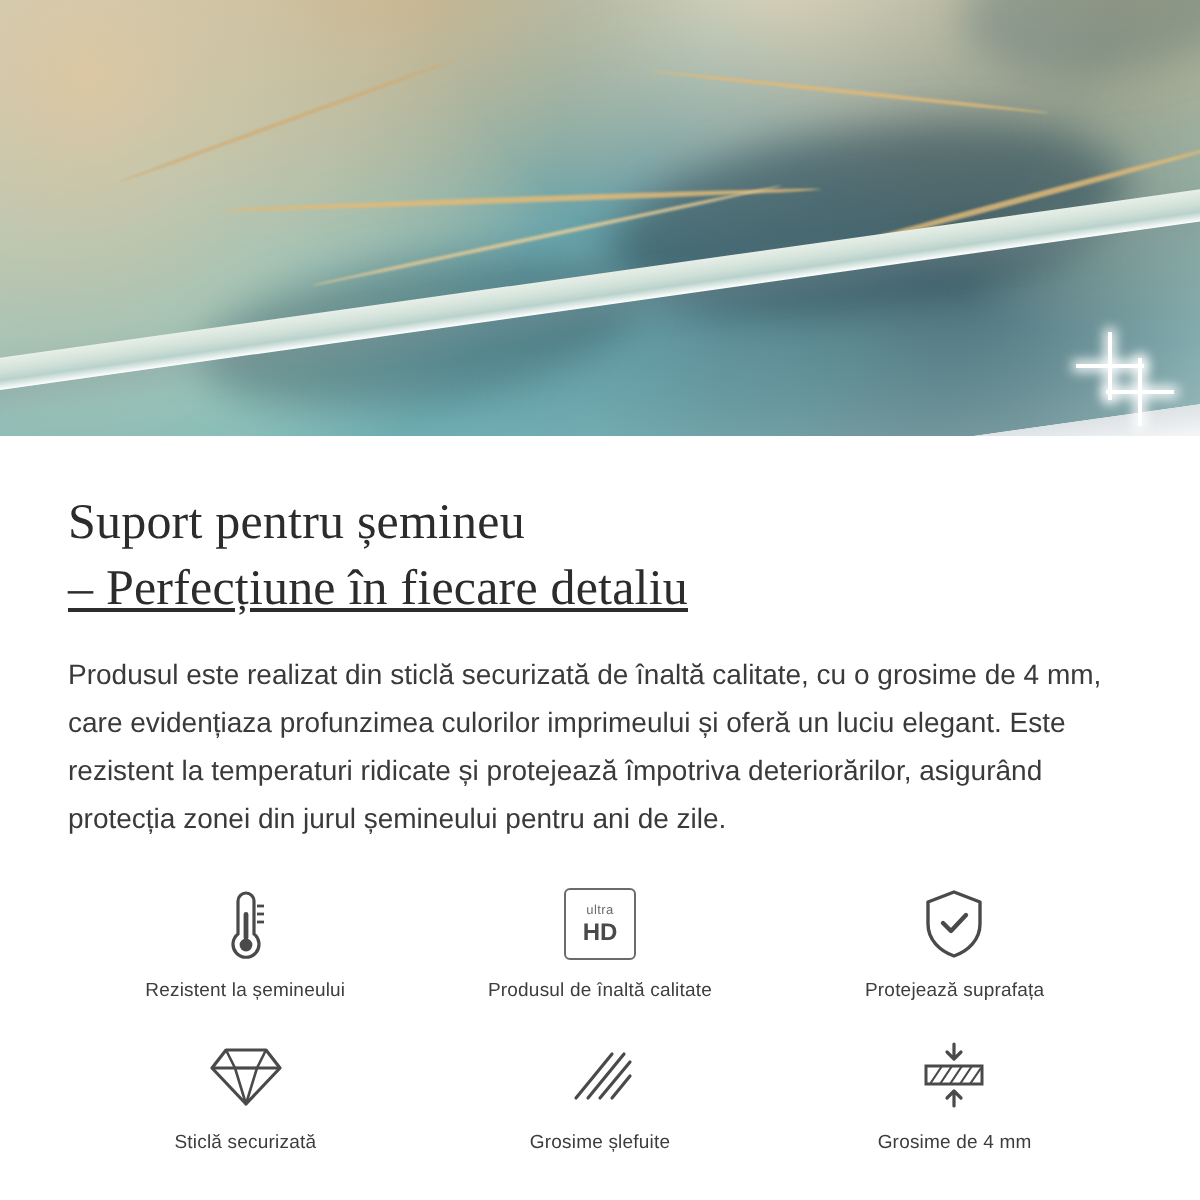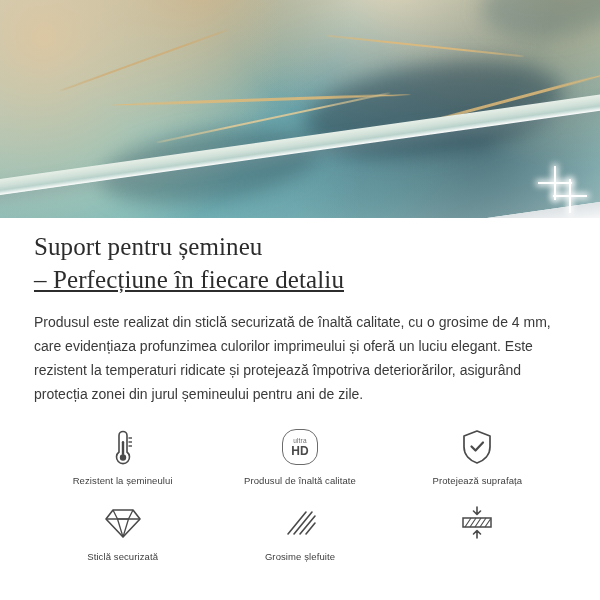--- a/index.html
+++ b/index.html
@@ -109,21 +109,21 @@
   }
   .sparkle:after {
     width: 34px; height: 2px; margin-left: -17px; margin-top: -1px;
     box-shadow: 0 0 6px 2px rgba(255,255,255,0.9);
   }
   .sp1 { left: 538px; top: 166px; }
   .sp2 { left: 560px; top: 186px; width: 20px; height: 20px; }
 
   
   .content {
-    padding: 12px 34px 0 34px;
+    padding: 27px 34px 0 34px;
   }
   .headline {
     font-family: "Liberation Serif", serif;
     font-size: 25px;
     line-height: 1.32;
     color: #2c2c2c;
     font-weight: 400;
     margin: 0 0 14px 0;
     letter-spacing: 0.1px;
   }
@@ -157,21 +157,21 @@
   .feature-label {
     font-size: 9.5px;
     color: #3d3d3d;
     margin-top: 7px;
     letter-spacing: 0.1px;
   }
   .hd-badge {
     width: 34px;
     height: 34px;
     border: 1.6px solid #6b6b6b;
-    border-radius: 14px;
+    border-radius: 3px;
     display: flex;
     flex-direction: column;
     align-items: center;
     justify-content: center;
     line-height: 1;
   }
   .hd-badge .ultra {
     font-size: 6.5px;
     color: #6b6b6b;
     letter-spacing: 0.2px;
@@ -279,17 +279,18 @@
 
       <div class="feature">
         <div class="feature-icon">
           <svg width="40" height="38" viewBox="0 0 40 38">
             <path d="M20 3 V10 M16.5 7 L20 10.5 L23.5 7" fill="none" stroke="#4a4a4a" stroke-width="1.6" stroke-linecap="round" stroke-linejoin="round"></path>
             <rect x="6" y="14" width="28" height="9" fill="none" stroke="#4a4a4a" stroke-width="1.5"></rect>
             <path d="M8 23 L14 14 M13 23 L19 14 M18 23 L24 14 M23 23 L29 14 M28 23 L33.5 15" stroke="#4a4a4a" stroke-width="1.1"></path>
             <path d="M20 34 V27 M16.5 30 L20 26.5 L23.5 30" fill="none" stroke="#4a4a4a" stroke-width="1.6" stroke-linecap="round" stroke-linejoin="round"></path>
           </svg>
         </div>
+        <div class="feature-label">Grosime de 4 mm</div>
       </div>
 
     </div>
   </div>
 </div>
 
 </body></html>

